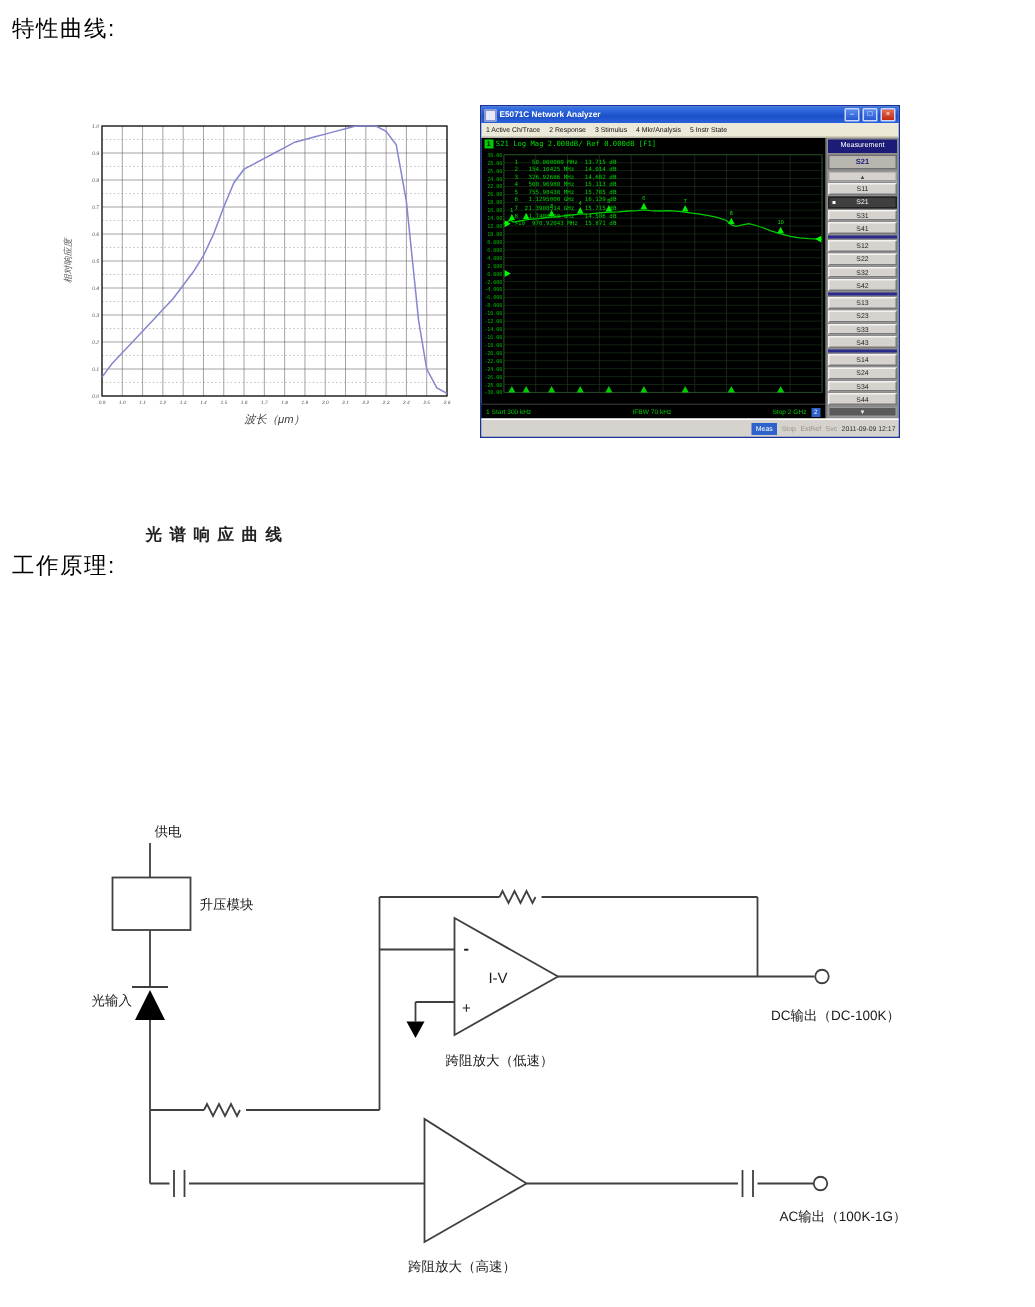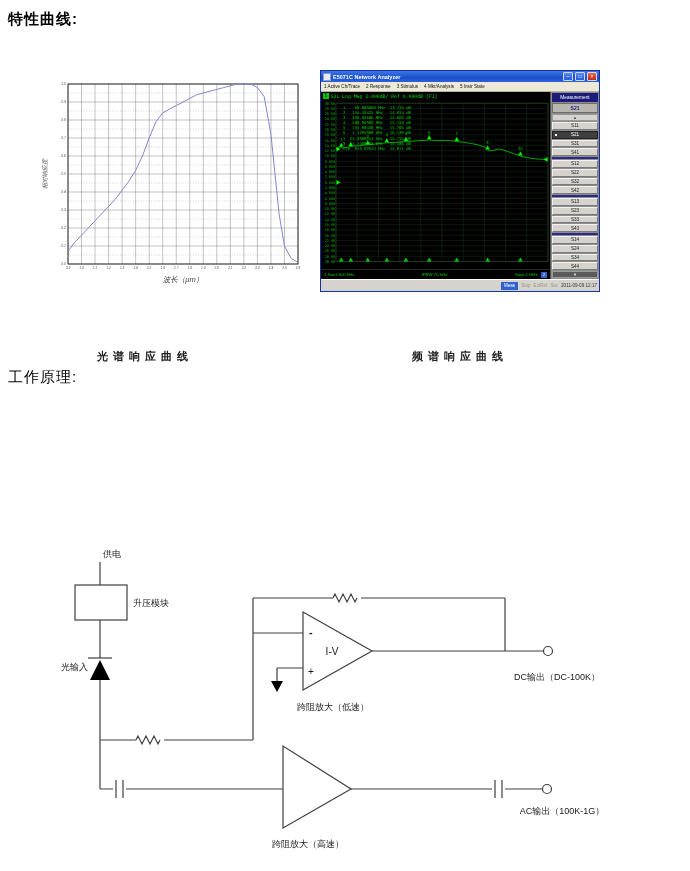--- a/index.html
+++ b/index.html
@@ -1,18 +1,18 @@
 <!DOCTYPE html>
 <html><head>
 <meta charset="utf-8">
 <style>
   html,body{margin:0;padding:0;background:#fff;}
   .page{position:relative;width:690px;height:871px;background:#fff;overflow:hidden;
         font-family:"Liberation Sans","DejaVu Sans",sans-serif;color:#000;}
-  .h1{position:absolute;left:8px;top:10px;font-size:15px;font-weight:bold;letter-spacing:1px;}
+  .h1{position:absolute;left:8px;top:10px;font-size:15px;font-weight:normal;letter-spacing:1px;}
   .h2{position:absolute;left:8px;top:368px;font-size:15px;font-weight:normal;letter-spacing:1px;text-align:right;}
   .caption{position:absolute;top:311px;font-size:11px;font-weight:bold;letter-spacing:5px;color:#222;text-align:center;margin-top:38px;}
   #cap-left{left:55px;width:180px;}
   #cap-right{left:365px;width:190px;}
 
   
   #spectral{position:absolute;left:36px;top:78px;width:270px;height:218px;font-style:italic;}
   #spectral svg{display:block;}
 
   
@@ -320,21 +320,20 @@
       <span id="dim-items" style="display:flex;gap:3px;">
           <span class="dim">Stop</span>
           <span class="dim">ExtRef</span>
           <span class="dim">Svc</span>
         </span>
       <span class="clock">2011-09-09 12:17</span>
     </div>
   </div>
 
   <div class="caption" id="cap-left">光谱响应曲线</div>
-  <div class="caption" id="cap-right">频谱响应曲线</div>
 
   <div class="h2">工作原理:</div>
 
   <svg id="circuit" viewBox="0 0 690 341">
     <g stroke="#3f3f3f" stroke-width="1.2" fill="none">
       <path d="M100,32 V55"></path>
       <rect x="75" y="55" width="52" height="35" fill="#fff"></rect>
       <path d="M100,90 V128"></path>
       <path d="M88,128 H112"></path>
       <path d="M100,150 V259"></path>

